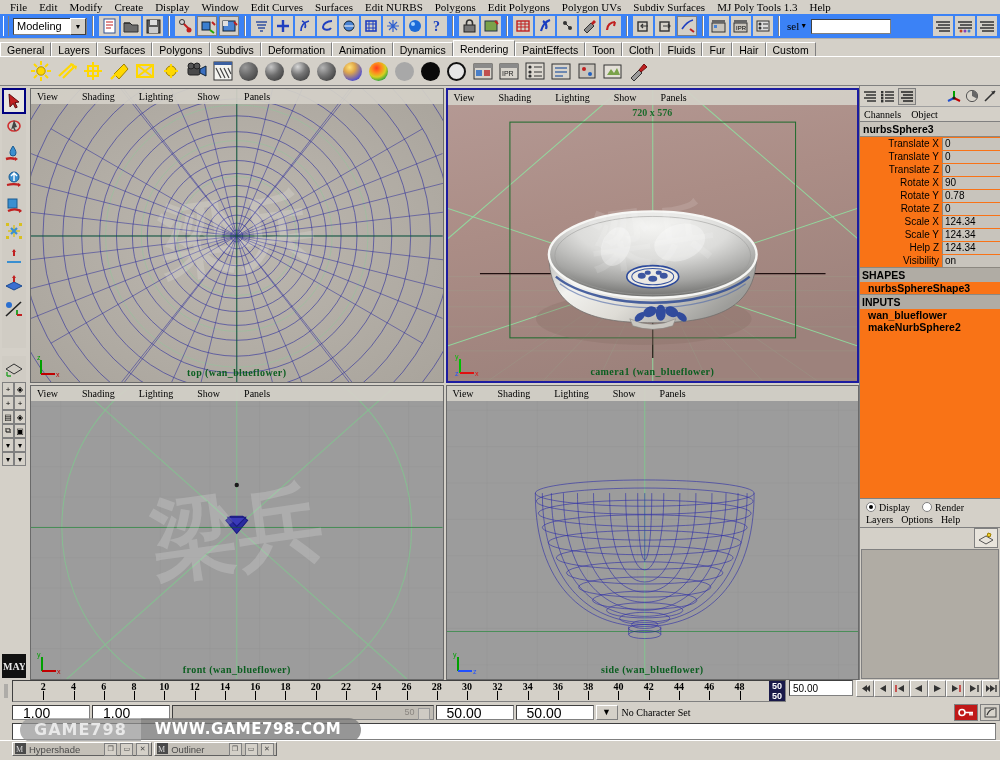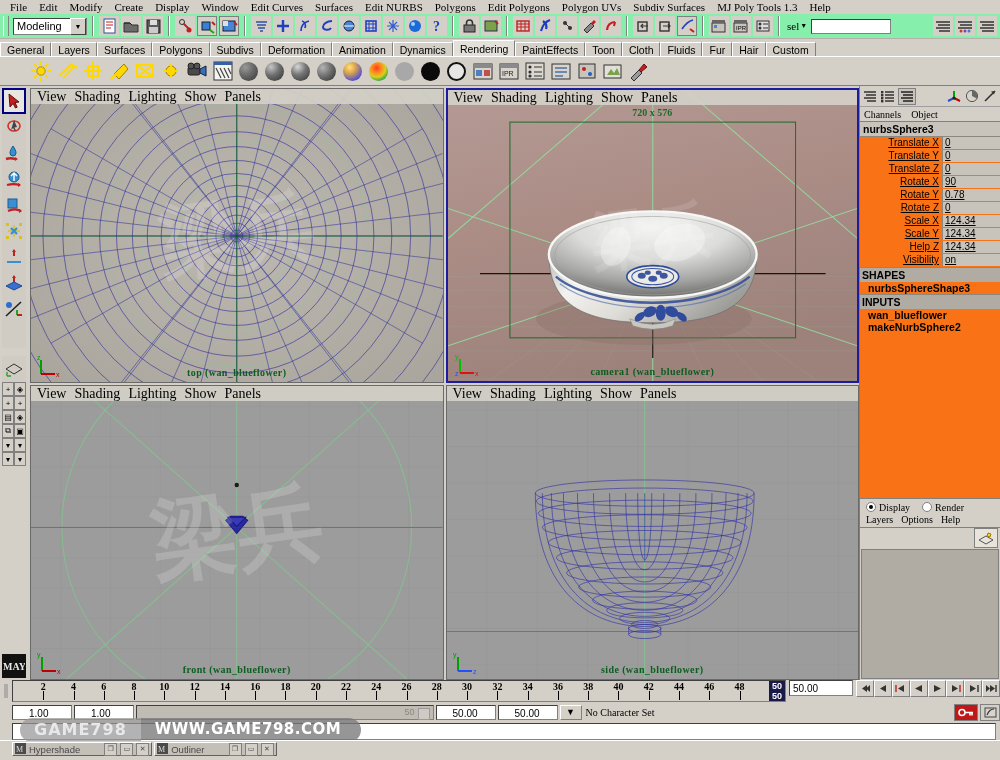--- a/index.html
+++ b/index.html
@@ -15,21 +15,21 @@
   
   .menubar{
     height:14px;background:#d4d0c8;display:flex;align-items:center;
     padding-left:4px;gap:0;font-size:11px;
     font-family:"Liberation Serif", serif;
   }
   .menubar .mi{padding:0 6px;line-height:14px;white-space:nowrap;cursor:default;}
 
   
   .statusbar{
-    height:24px;background:#86efac;display:flex;align-items:center;
+    height:24px;background:#3b82f6;display:flex;align-items:center;
     padding:0 3px;gap:2px;border-bottom:1px solid #b5b1aa;
   }
   .sb-handle{width:4px;height:20px;border-left:1px solid #fff;border-right:1px solid #808080;margin-right:2px;}
   .mode-select{
     width:74px;height:17px;background:#fff;border:1px solid #808080;
     border-top-color:#404040;border-left-color:#404040;
     display:flex;align-items:center;justify-content:space-between;
     font-size:11px;padding-left:3px;box-sizing:border-box;
   }
   .mode-select .arrow{
@@ -82,22 +82,22 @@
   .tool-ico.sel{border:2px solid #000080;background:#e8e6e0;}
   .tool-small{width:24px;height:14px;display:flex;}
   .tool-small div{flex:1;border:1px solid #808080;box-sizing:border-box;background:#d4d0c8;
     display:flex;align-items:center;justify-content:center;font-size:8px;}
 
   .viewgrid{flex:1;display:grid;grid-template-columns:1fr 1fr;grid-template-rows:1fr 1fr;gap:2px;padding:2px 0 0 2px;box-sizing:border-box;}
   .viewport{position:relative;overflow:hidden;border:1px solid #6a6a6a;box-sizing:border-box;}
   .viewport.active{border:2px solid #1c1ca0;}
   .vp-menu{
     position:absolute;top:0;left:0;right:0;height:15px;z-index:6;
-    display:flex;align-items:center;gap:8px;padding-left:6px;
-    font-size:14px;font-family:"Liberation Serif",serif;color:#000;
+    display:flex;align-items:center;gap:24px;padding-left:6px;
+    font-size:10px;font-family:"Liberation Serif",serif;color:#000;
     background:rgba(212,208,200,0.92);
     text-align:center;
   }
   .vp-label{
     position:absolute;bottom:4px;left:50%;transform:translateX(-50%);
     font-size:10px;font-family:"Liberation Serif",serif;font-weight:bold;
     color:#0b5e20;letter-spacing:.4px;z-index:6;white-space:nowrap;
   }
   .vp-res{
     position:absolute;top:17px;left:50%;transform:translateX(-50%);
@@ -113,21 +113,21 @@
 
   
   .rightpanel{width:140px;background:#d4d0c8;display:flex;flex-direction:column;border-left:1px solid #808080;}
   .cb-toolrow{height:18px;display:flex;align-items:center;gap:2px;padding:1px 2px;border-bottom:1px solid #a0a0a0;}
   .cb-ico{width:16px;height:15px;display:flex;align-items:center;justify-content:center;background:#d4d0c8;}
   .cb-ico.on{border:1px solid #808080;background:#c8c4bc;}
   .cb-tabs{height:14px;display:flex;gap:10px;padding-left:4px;align-items:center;
     font-size:10px;font-family:"Liberation Serif",serif;border-bottom:1px solid #808080;}
   .cb-body{flex:1;background:#f97316;overflow:hidden;font-size:10px;}
   .cb-obj{background:#c8c4bc;font-weight:bold;padding:1px 3px;font-size:10.5px;border-bottom:1px solid #8c8880;}
-  .cb-row{display:flex;height:13px;align-items:flex-start;text-decoration:underline;}
+  .cb-row{display:flex;height:13px;align-items:center;}
   .cb-attr{flex:1;text-align:right;padding-right:3px;font-size:10px;color:#000;white-space:nowrap;}
   .cb-val{width:58px;background:#c8c4bc;height:12px;line-height:12px;padding-left:2px;font-size:10px;box-sizing:border-box;border-left:1px solid #8c8880;}
   .cb-sec{font-weight:bold;padding:1px 2px;font-size:10.5px;background:#b0aca4;border-top:1px solid #8c8880;}
   .cb-item{padding:0 2px 0 8px;font-weight:bold;font-size:10.5px;}
 
   .layerbox{border-top:1px solid #808080;background:#d4d0c8;}
   .lb-radios{display:flex;gap:12px;padding:3px 0 1px 6px;font-size:10px;font-family:"Liberation Serif",serif;align-items:center;}
   .radio{width:8px;height:8px;border-radius:50%;border:1px solid #808080;background:#fff;display:inline-block;
     position:relative;margin-right:3px;vertical-align:-1px;}
   .radio.on::after{content:"";position:absolute;width:4px;height:4px;border-radius:50%;background:#000;left:2px;top:2px;}
@@ -142,22 +142,22 @@
   .tl-num{position:absolute;top:0px;font-size:10px;font-weight:bold;transform:translateX(-50%);font-family:"Liberation Serif",serif;}
   .tl-tick{position:absolute;bottom:1px;width:1px;height:9px;background:#000;}
   .tl-current{position:absolute;right:0;top:0;bottom:0;width:16px;background:#1a1a4a;color:#fff;
     font-size:9px;text-align:center;line-height:10px;font-weight:bold;}
   .tl-num-field{width:64px;height:16px;background:#fff;border:1px solid #808080;border-top-color:#404040;border-left-color:#404040;
     font-size:10px;line-height:16px;padding-left:3px;box-sizing:border-box;margin:0 3px;}
   .pb-btn{width:18px;height:17px;background:#d4d0c8;border:1px solid #fff;border-right-color:#808080;border-bottom-color:#808080;
     display:flex;align-items:center;justify-content:center;font-size:8px;box-sizing:border-box;}
 
   .range-wrap{height:20px;display:flex;align-items:center;background:#d4d0c8;gap:2px;padding-left:12px;}
-  .rg-field{width:60px;height:15px;background:#fff;border:1px solid #808080;border-top-color:#404040;border-left-color:#404040;
-    font-size:10px;line-height:15px;padding-left:16px;box-sizing:border-box;}
+  .rg-field{width:78px;height:15px;background:#fff;border:1px solid #808080;border-top-color:#404040;border-left-color:#404040;
+    font-size:14px;line-height:15px;padding-left:10px;box-sizing:border-box;}
   .rg-slider{flex:1;height:15px;background:#c0bcb4;border:1px solid #808080;border-top-color:#404040;border-left-color:#404040;
     position:relative;box-sizing:border-box;}
   .rg-slider .lbl{position:absolute;right:18px;top:1px;font-size:9px;color:#8a8680;}
   .rg-slider .box{position:absolute;right:3px;top:2px;width:10px;height:10px;border:1px solid #999;background:#cfcbc4;}
   .dd-arrow{width:22px;height:15px;background:#d4d0c8;border:1px solid #fff;border-right-color:#808080;border-bottom-color:#808080;
     display:flex;align-items:center;justify-content:center;font-size:9px;box-sizing:border-box;}
   .nokey{font-size:10px;font-family:"Liberation Serif",serif;padding-left:2px;}
   .red-key{width:22px;height:15px;background:#c01818;border:1px solid #808080;display:flex;align-items:center;justify-content:center;}
   .gray-btn{width:18px;height:15px;background:#d4d0c8;border:1px solid #808080;display:flex;align-items:center;justify-content:center;font-size:9px;}
 

